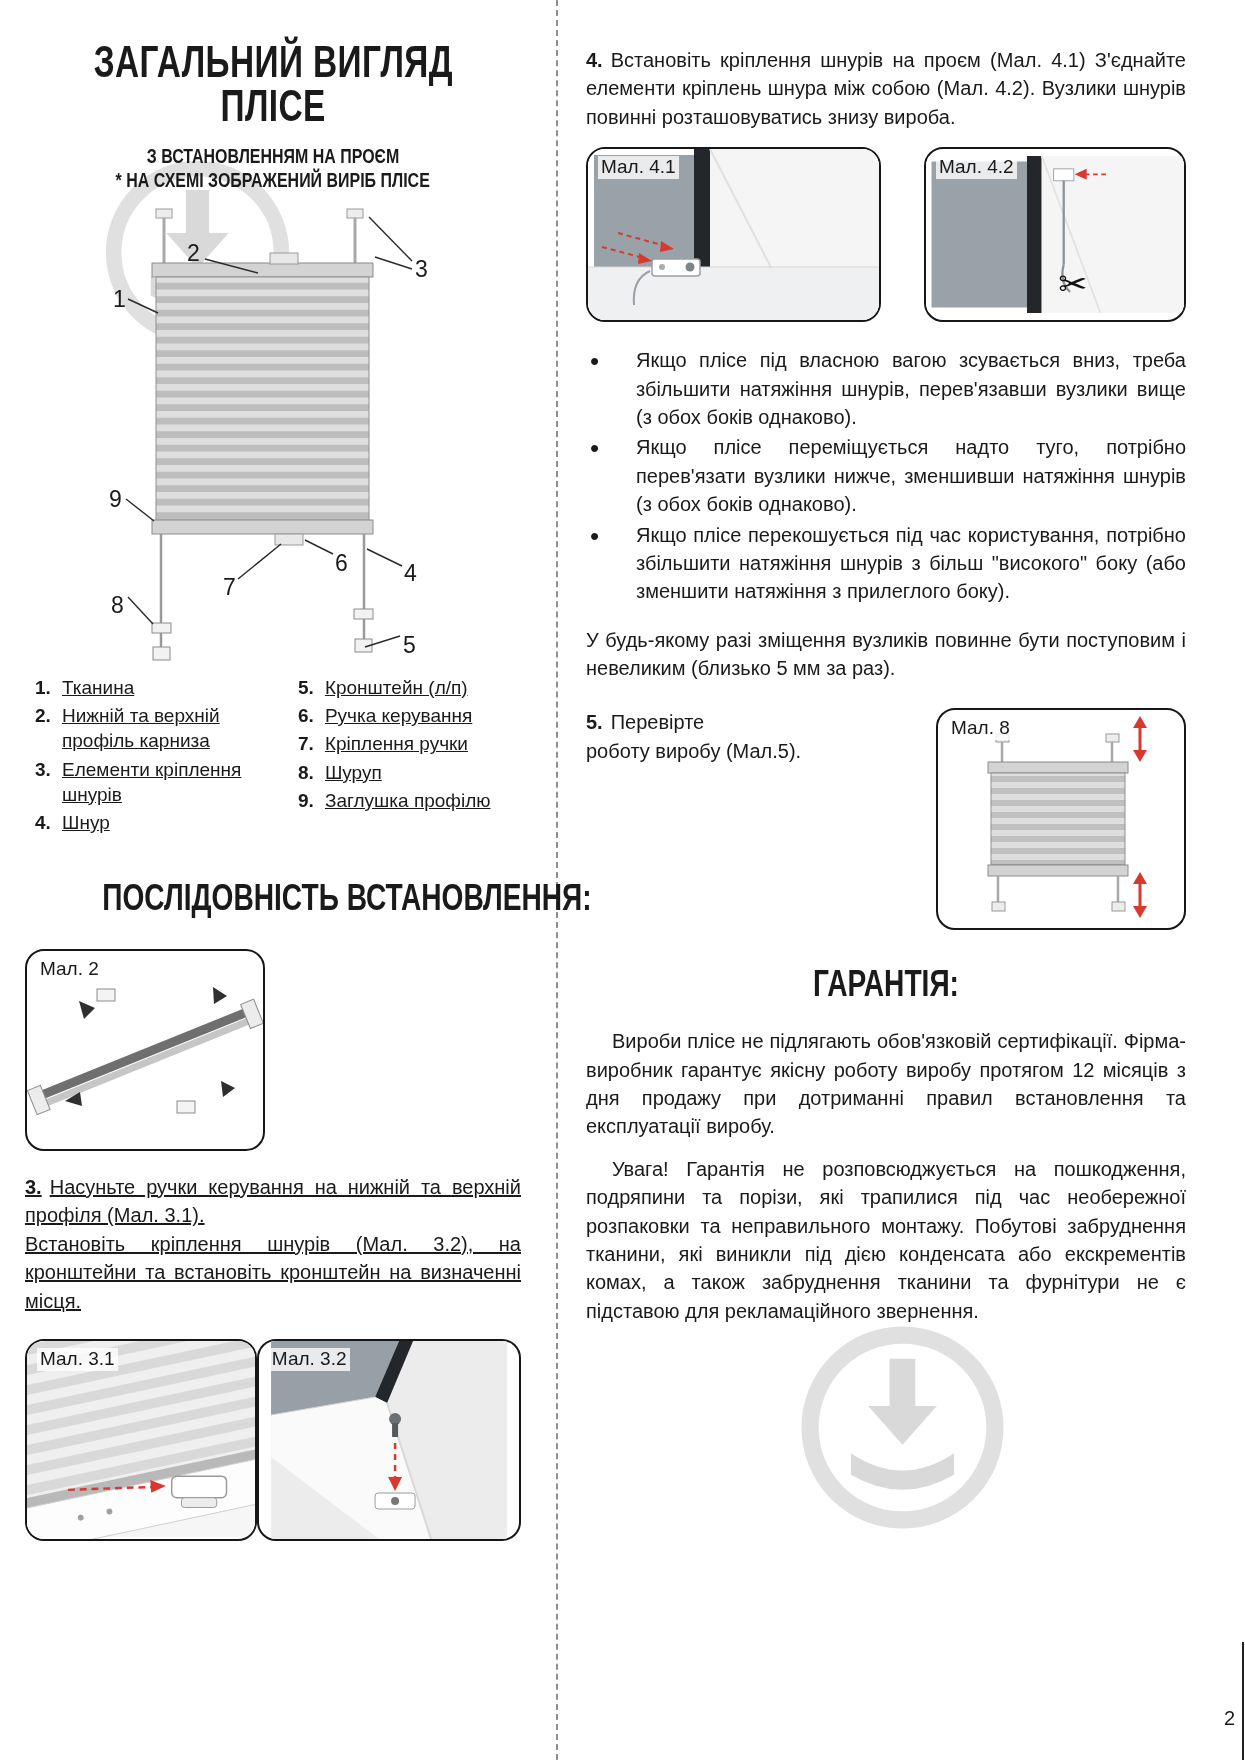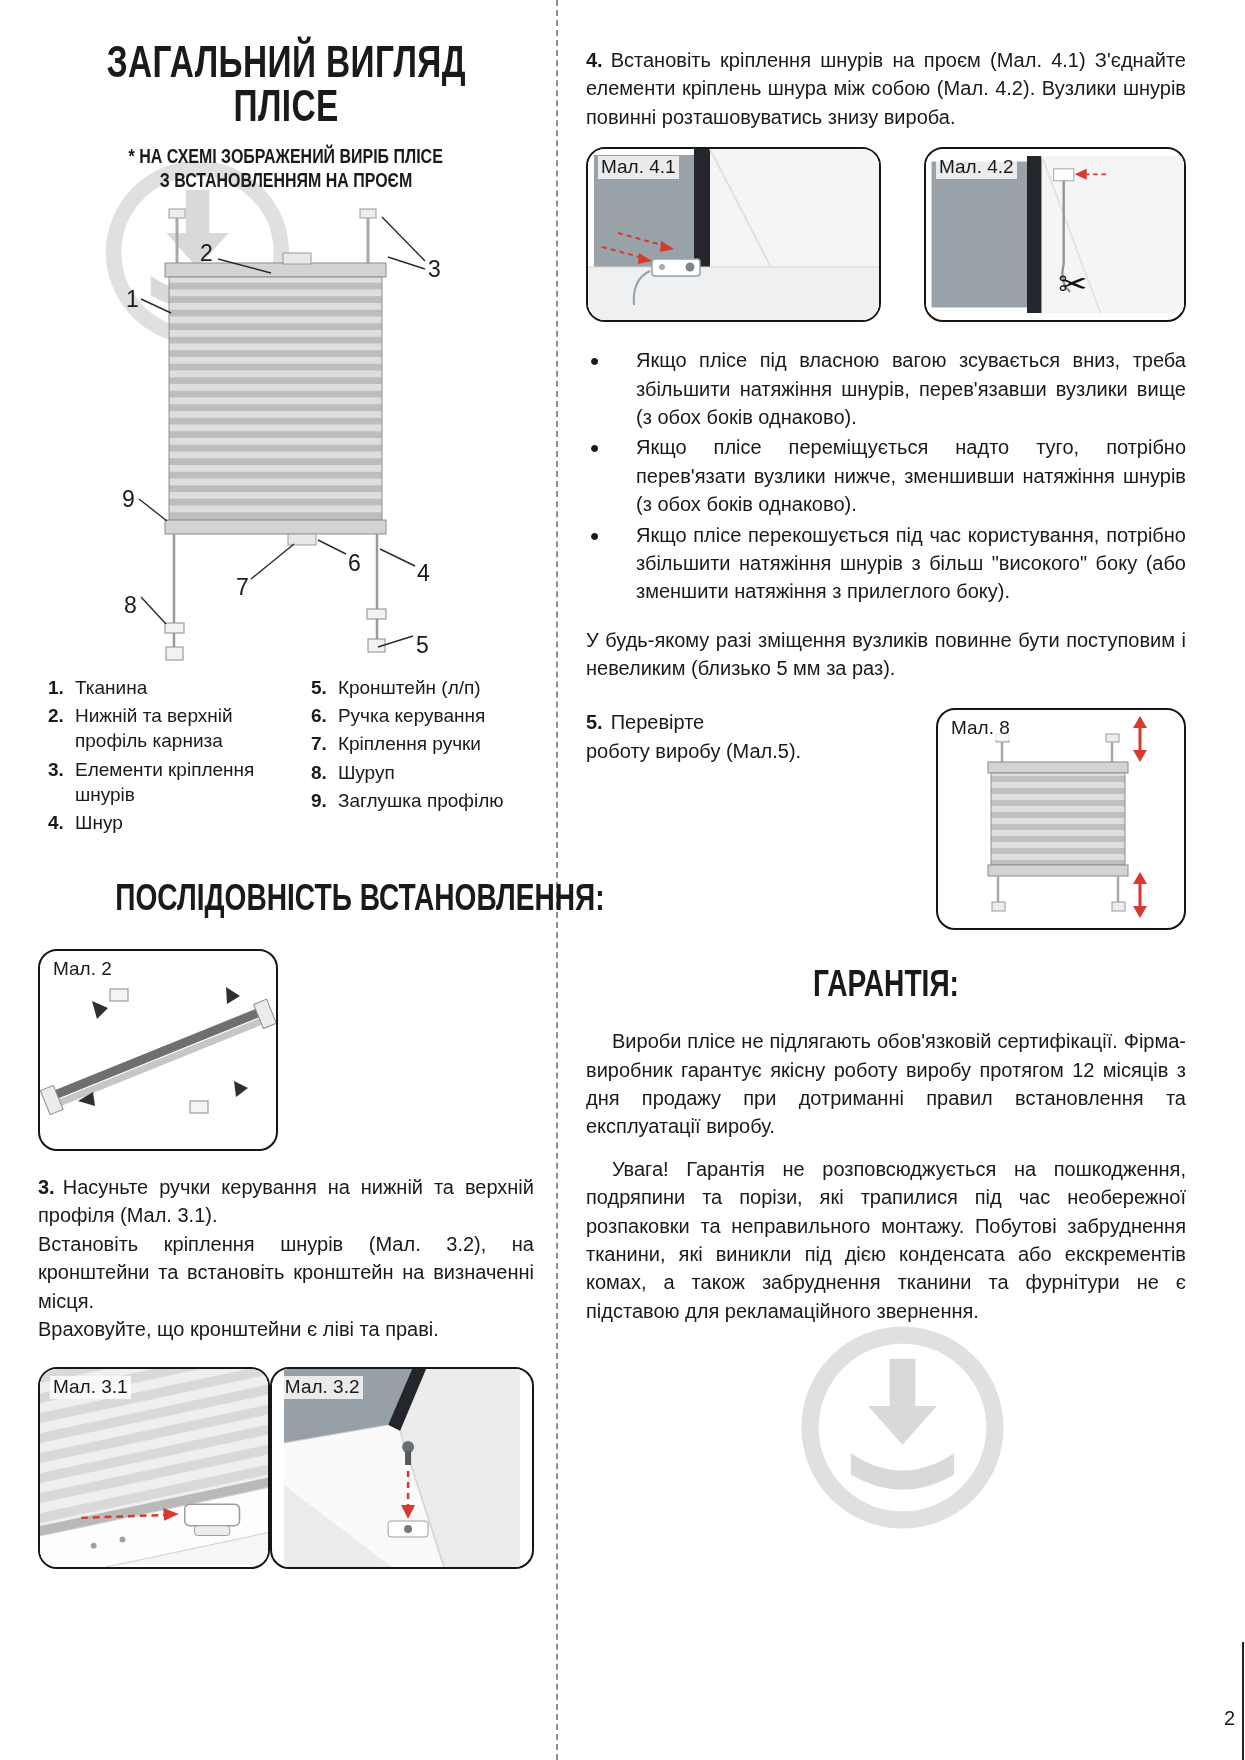--- a/index.html
+++ b/index.html
@@ -6,21 +6,21 @@
   html,body { background:#ffffff; }
   body { font-family:"Liberation Sans","DejaVu Sans",sans-serif; color:#1a1a1a; }
   .page { position:relative; width:1245px; height:1760px; background:#fff; overflow:hidden; }
 
   .divider { position:absolute; left:556px; top:0; height:1760px; border-left:2px dashed #8f8f8f; z-index:0; }
 
   .wm { position:absolute; z-index:0; opacity:0.38; }
   .wm svg { display:block; width:100%; height:100%; }
 
   .col { position:absolute; top:40px; z-index:1; }
-  .col-left { left:38px; width:496px; }
+  .col-left { left:25px; width:496px;text-decoration:underline; }
   .col-right { left:586px; width:600px; }
 
   .body { font-size:20px; line-height:1.42; }
   .jt { text-align:justify; }
   .indent { text-indent:26px; }
 
   .cond-line { text-align:center; }
   .cond { display:inline-block; transform:scaleX(0.76); transform-origin:50% 50%; font-weight:800; white-space:nowrap; }
   .t1 { font-size:44px; line-height:1.0; letter-spacing:0.5px; }
   .t2 { font-size:21px; line-height:1.16; font-weight:800; }
@@ -99,22 +99,22 @@
   <div class="divider"></div>
 
   <section class="col col-left">
 
     <div>
       <div class="cond-line"><span class="cond t1">ЗАГАЛЬНИЙ ВИГЛЯД</span></div>
       <div class="cond-line"><span class="cond t1">ПЛІСЕ</span></div>
     </div>
 
     <div class="subtitle">
+      <div class="cond-line"><span class="cond t2">З ВСТАНОВЛЕННЯМ НА ПРОЄМ</span></div>
       <div class="cond-line"><span class="cond t2">* НА СХЕМІ ЗОБРАЖЕНИЙ ВИРІБ ПЛІСЕ</span></div>
-      <div class="cond-line"><span class="cond t2">З ВСТАНОВЛЕННЯМ НА ПРОЄМ</span></div>
     </div>
 
     <div class="diagram">
       <svg viewBox="0 0 496 470" font-family="Liberation Sans, sans-serif">
         <defs>
           <pattern id="pl1" width="8" height="13.5" patternUnits="userSpaceOnUse">
             <rect width="8" height="6.75" fill="#dedede"></rect>
             <rect y="6.75" width="8" height="6.75" fill="#bdbdbd"></rect>
           </pattern>
         </defs>
@@ -205,21 +205,20 @@
             <rect x="70" y="38" width="18" height="12"></rect>
             <rect x="150" y="150" width="18" height="12"></rect>
           </g>
         </svg>
       </figure>
     </div>
 
     <div class="step3">
       <p class="body jt"><b class="stepnum">3.</b><span>Насуньте ручки керування на нижній та верхній профіля (Мал. 3.1).</span></p>
       <p class="body jt">Встановіть кріплення шнурів (Мал. 3.2), на кронштейни та встановіть кронштейн на визначенні місця.</p>
-      <p class="body">Враховуйте, що кронштейни є ліві та праві.</p>
     </div>
 
     <div class="figs-row figs-row-3">
       <figure class="figbox fig31">
         <span class="figlabel">Мал. 3.1</span>
         <svg viewBox="0 0 233 198">
           <defs>
             <pattern id="pl2" width="10" height="20" patternUnits="userSpaceOnUse">
               <rect width="10" height="10" fill="#d9d9d9"></rect>
               <rect y="10" width="10" height="10" fill="#efefef"></rect>

